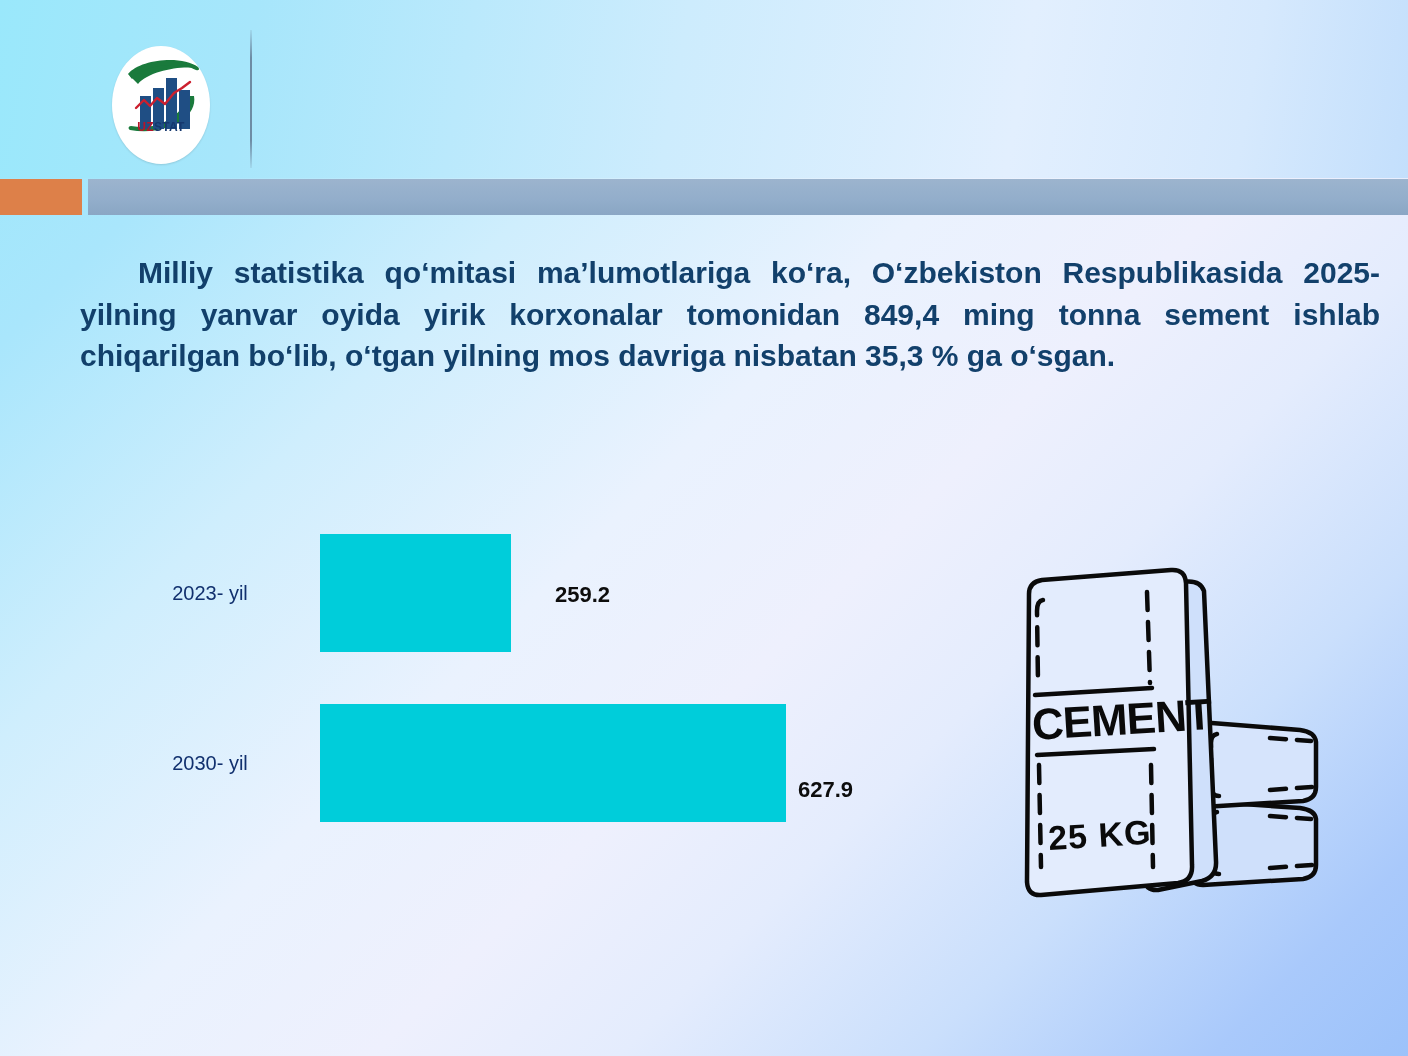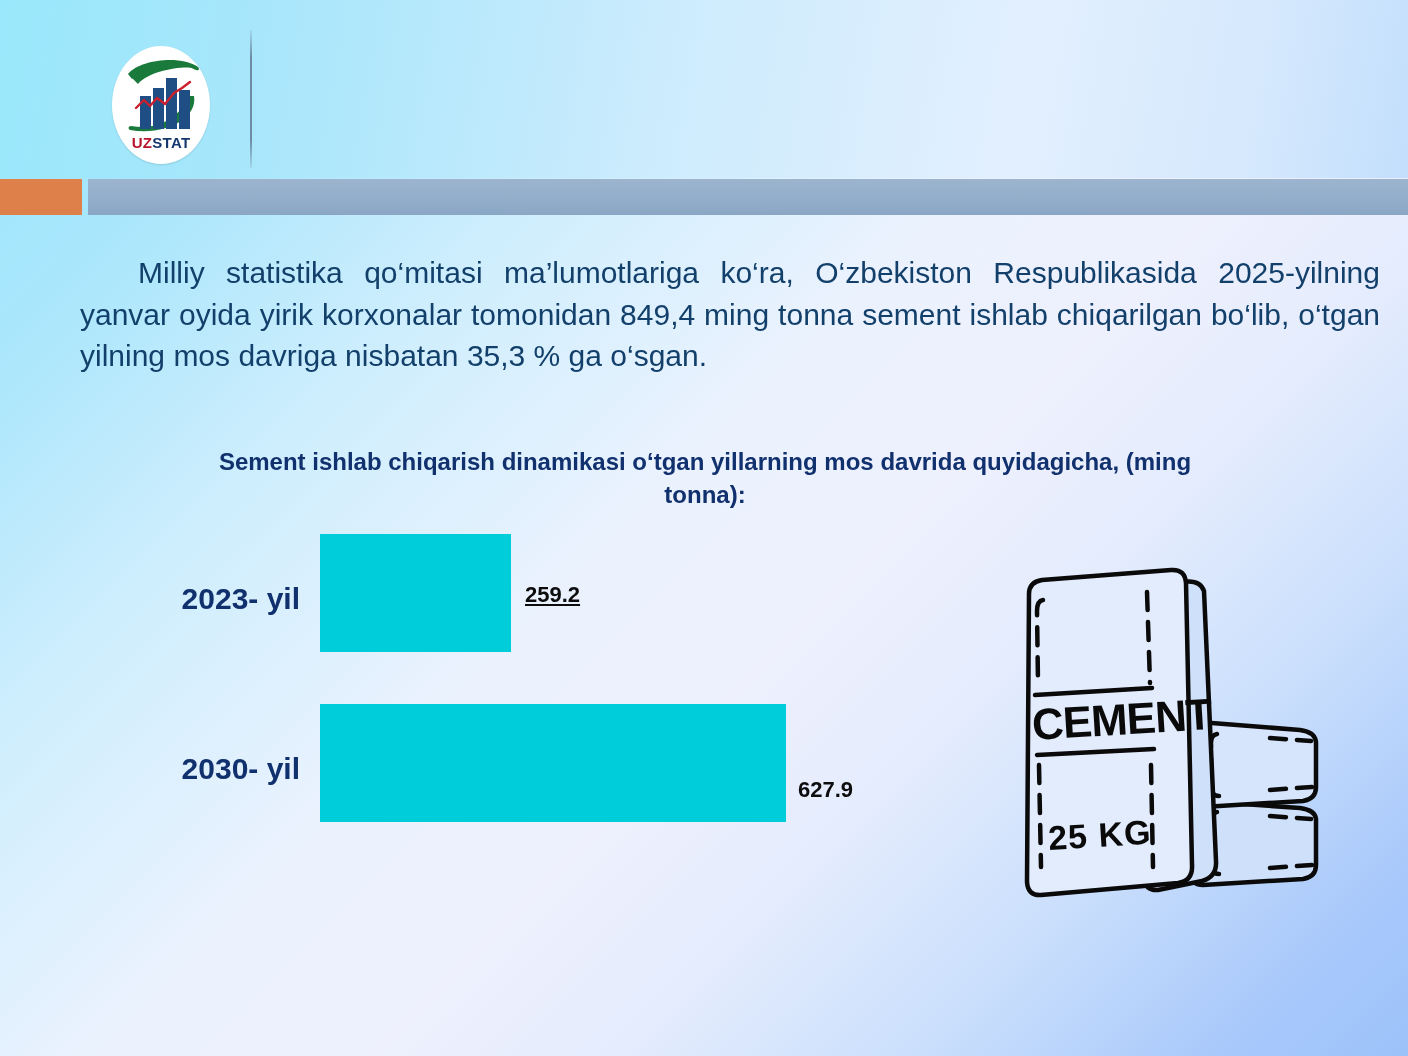--- a/index.html
+++ b/index.html
@@ -46,24 +46,24 @@
     position: absolute;
     left: 0; top: 0;
     width: 98px; height: 118px;
     background: #ffffff;
     border-radius: 50%;
     box-shadow: 0 1px 2px rgba(0,0,0,0.12);
   }
   #logo svg { position: absolute; left: 0; top: 0; }
   #logo .logo-word {
     position: absolute;
-    left: 0; top: 88px;
+    left: 0; top: 74px;
     width: 98px;
     text-align: center;
-    font-size: 15px;
+    font-size: 12px;
     font-weight: bold;
     letter-spacing: 0.3px;
     font-family: "Liberation Sans", sans-serif;
   }
   #logo .logo-word .uz { color: #b6152a; }
   #logo .logo-word .stat { color: #15386e; }
 
   #header-divider {
     position: absolute;
     left: 250px; top: 30px;
@@ -102,20 +102,21 @@
   #body-text {
     position: absolute;
     left: 80px; top: 252px;
     width: 1300px;
     color: #12406b;
     font-size: 30px;
     line-height: 1.39;
     text-align: justify;
     text-indent: 58px;
     font-family: "Liberation Sans", sans-serif;
+    font-weight: bold;
   }
 
   
   #chart-title {
     position: absolute;
     left: 190px; top: 446px;
     width: 1030px;
     text-align: center;
     color: #11306e;
     font-size: 24px;
@@ -132,24 +133,24 @@
   .bar-row {
     position: absolute;
     left: 0;
     width: 1408px;
     height: 120px;
   }
   .bar-label {
     position: absolute;
     left: 120px;
     width: 180px;
-    text-align: right;
+    text-align: center;
     color: #11306e;
-    font-size: 30px;
-    font-weight: bold;
+    font-size: 20px;
+    font-weight: normal;
     font-family: "Liberation Sans", sans-serif;
   }
   .bar-rect {
     position: absolute;
     left: 320px;
     background: #00cdda;
   }
   .bar-value {
     position: absolute;
     color: #0d0d0d;
@@ -194,28 +195,27 @@
 
     <div id="header-divider"></div>
 
   </div>
 
   <div id="stripe-orange"></div>
   <div id="stripe-gray"></div>
 
   <div id="body-text">Milliy statistika qo‘mitasi ma’lumotlariga ko‘ra, O‘zbekiston Respublikasida 2025-yilning yanvar oyida yirik korxonalar tomonidan 849,4 ming tonna sement ishlab chiqarilgan bo‘lib, o‘tgan yilning mos davriga nisbatan 35,3 % ga o‘sgan.</div>
 
-  <div id="chart-title">Sement ishlab chiqarish dinamikasi o‘tgan yillarning mos davrida quyidagicha, (ming tonna):</div>
 
   <div id="chart">
 
     <div class="bar-row" style="top:0px;">
       <div class="bar-label" style="top:62px;">2023- yil</div>
       <div class="bar-rect" style="top:14px; width:191px; height:118px;"></div>
-      <div class="bar-value" style="left:525px; top:62px;text-decoration:underline;">259.2</div>
+      <div class="bar-value" style="left:555px; top:62px;">259.2</div>
     </div>
 
     <div class="bar-row" style="top:170px;">
       <div class="bar-label" style="top:62px;">2030- yil</div>
       <div class="bar-rect" style="top:14px; width:466px; height:118px;"></div>
       <div class="bar-value" style="left:798px; top:62px;margin-top:25px;">627.9</div>
     </div>
 
 
   </div>

